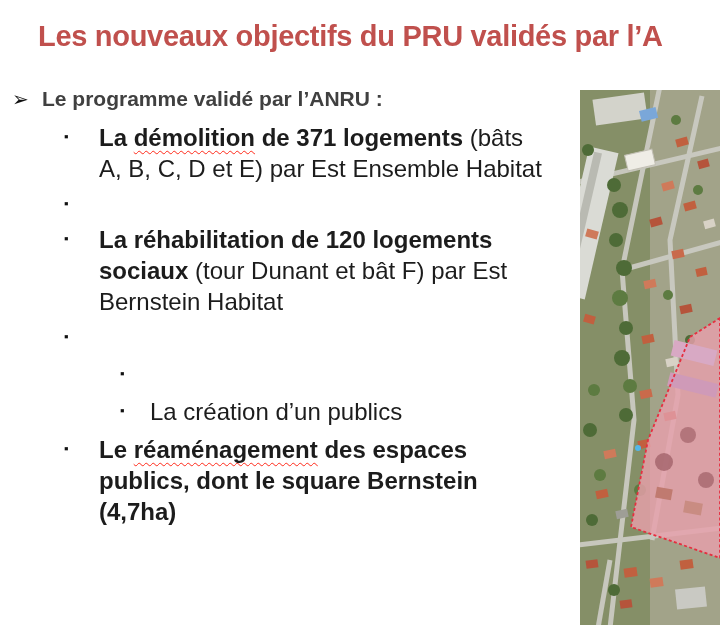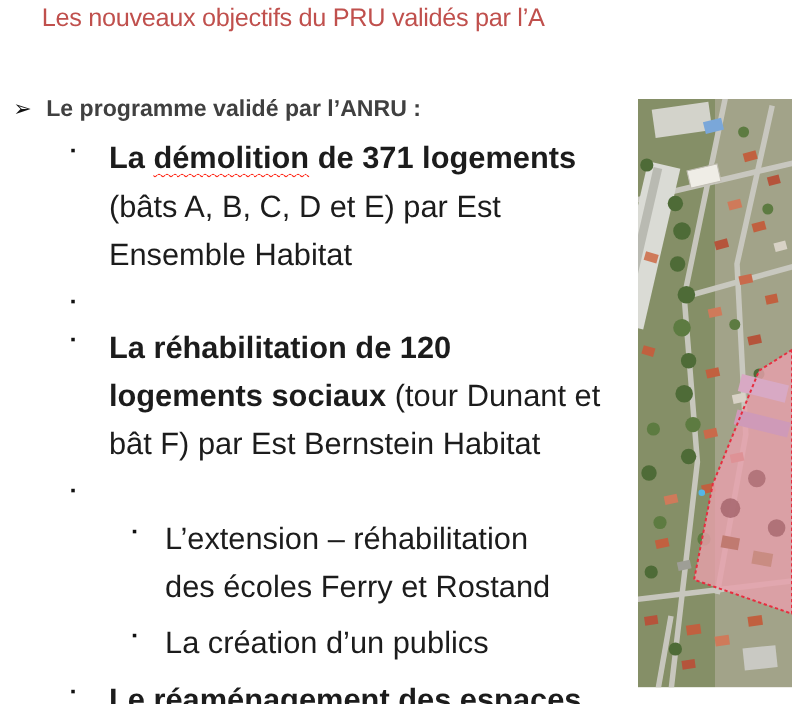--- a/index.html
+++ b/index.html
@@ -1,33 +1,33 @@
 <!DOCTYPE html>
 <html><head>
 <meta charset="utf-8">
 <style>
   * { margin: 0; padding: 0; box-sizing: border-box; }
   html, body { width: 720px; height: 640px; background: #ffffff; overflow: hidden;
     font-family: "Liberation Sans", sans-serif; }
   .slide { position: relative; width: 720px; height: 640px; background: #fff; }
 
-  .title { position: absolute; left: 38px; top: 3px; width: 682px;
-    font-size: 23px; font-weight: 400; color: #C0504D;
+  .title { position: absolute; left: 38px; top: 20px; width: 682px;
+    font-size: 29px; font-weight: 700; color: #C0504D;
     white-space: nowrap; overflow: hidden; letter-spacing: -0.3px; }
 
   .content { position: absolute; left: 0; top: 84px; width: 578px; color: #1a1a1a; }
 
   .heading-row { display: flex; align-items: flex-start; margin-bottom: 8px; }
   .heading-arrow { width: 30px; margin-left: 12px; font-size: 20px; line-height: 30px;
     color: #111; flex: none; }
   .heading-text { font-size: 21px; font-weight: 700; line-height: 30px; color: #404040; }
 
   .li { display: flex; align-items: flex-start; margin-bottom: 5px; }
   .li .blt { flex: none; font-size: 13px; line-height: 30px; color: #111; }
-  .li .txt { font-size: 28px; line-height: 44px; color: #1c1c1c; }
+  .li .txt { font-size: 24px; line-height: 31px; color: #1c1c1c; }
   .l1 { padding-left: 64px; }
   .l1 .blt { width: 35px; }
   .l1 .txt { width: 452px; }
   .l2 { padding-left: 120px; margin-top: 7px; margin-bottom: 7px; }
   .l2 .blt { width: 30px; }
   .l2 .txt { width: 375px; }
   .b { font-weight: 700; }
   .sq { text-decoration: underline wavy #ff2a1a 1px; text-underline-offset: 4px;
     text-decoration-skip-ink: none; }
 
@@ -57,21 +57,20 @@
         </div>
         <div class="li l1">
           <span class="blt">▪</span>
           <span class="txt"><span class="b">La réhabilitation de 120 logements sociaux</span><span> (tour Dunant et bât F) par Est Bernstein Habitat</span></span>
         </div>
         <div class="li l1">
           <span class="blt">▪</span>
         </div>
         <div class="li l2">
           <span class="blt">▪</span>
-          <span class="txt"><span>L’extension – réhabilitation des écoles Ferry et Rostand</span></span>
         </div>
         <div class="li l2">
           <span class="blt">▪</span>
           <span class="txt"><span>La création d’un publics</span></span>
         </div>
         <div class="li l1">
           <span class="blt">▪</span>
           <span class="txt"><span class="b">Le </span><span class="b sq">réaménagement</span><span class="b"> des espaces publics, dont le square Bernstein (4,7ha)</span></span>
         </div>
       </div>

